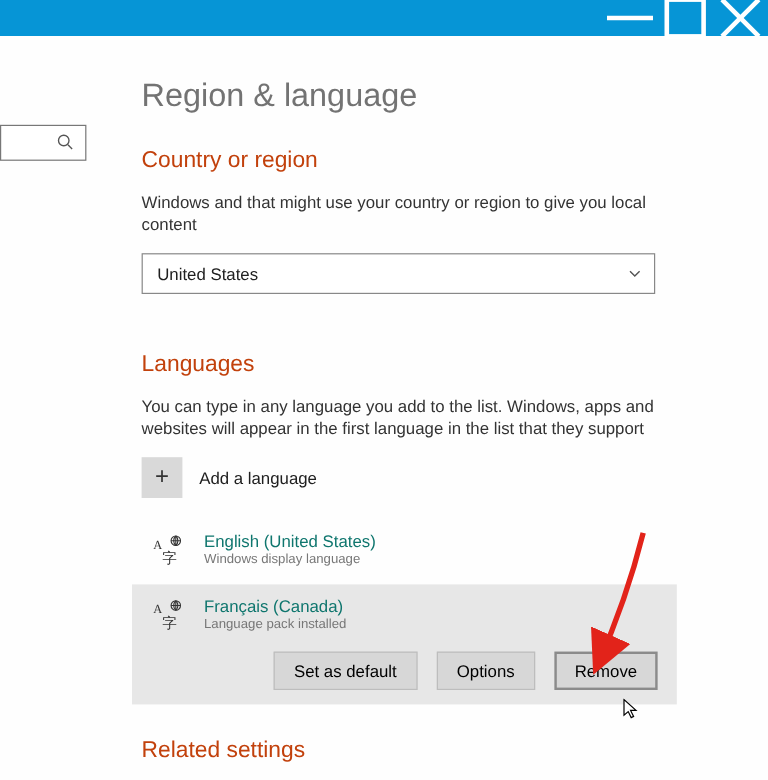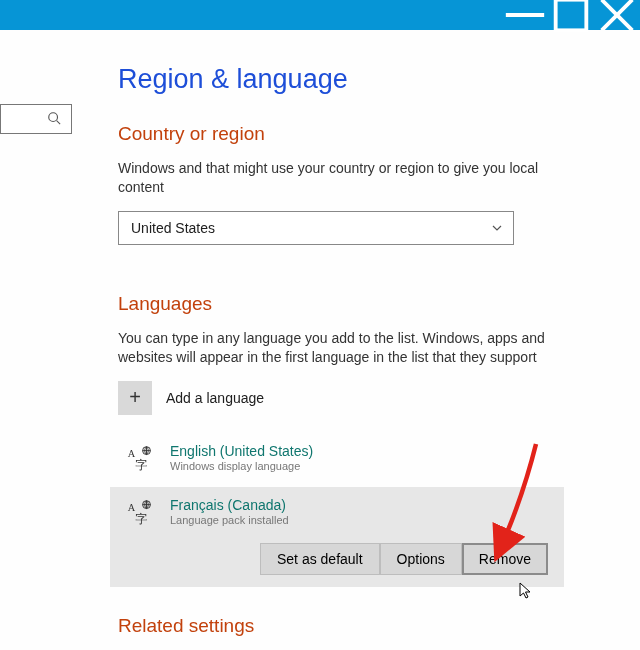--- a/index.html
+++ b/index.html
@@ -29,39 +29,39 @@
     color: #fff;
     font-size: 12px;
   }
   .content {
     padding: 30px 40px 0 118px;
     position: relative;
   }
   h1 {
     font-weight: 400;
     font-size: 27px;
-    color: #1d4ed8;
+    color: #737373;
     margin-bottom: 28px;
     margin-top: 4px;
   }
   h2 {
     font-weight: 400;
     font-size: 19px;
     color: #c2410c;
     margin-bottom: 14px;
   }
   .desc {
     font-size: 14px;
     color: #333;
     line-height: 1.35;
     margin-bottom: 14px;
     max-width: 430px;
   }
   .dropdown {
-    width: 396px;
+    width: 428px;
     height: 34px;
     border: 1px solid #888;
     background: #fff;
     display: flex;
     align-items: center;
     justify-content: space-between;
     padding: 0 10px 0 12px;
     margin-bottom: 48px;
     cursor: pointer;
   }
@@ -118,21 +118,21 @@
     display: flex;
     align-items: center;
     justify-content: center;
   }
   .lang-icon svg { width: 30px; height: 30px; }
   .lang-text .primary { font-size: 14px; color: #0f766e; }
   .lang-text .secondary { font-size: 11px; color: #777; margin-top: 1px; }
   .lang-actions {
     display: flex;
     justify-content: flex-end;
-    gap: 0;
+    gap: 16px;
     padding: 12px 4px 12px 0;
   }
   .lang-actions button {
     border: 1px solid #bdbdbd;
     background: #d7d7d7;
     padding: 7px 16px;
     font-size: 14px;
     font-family: inherit;
     cursor: pointer;
   }

